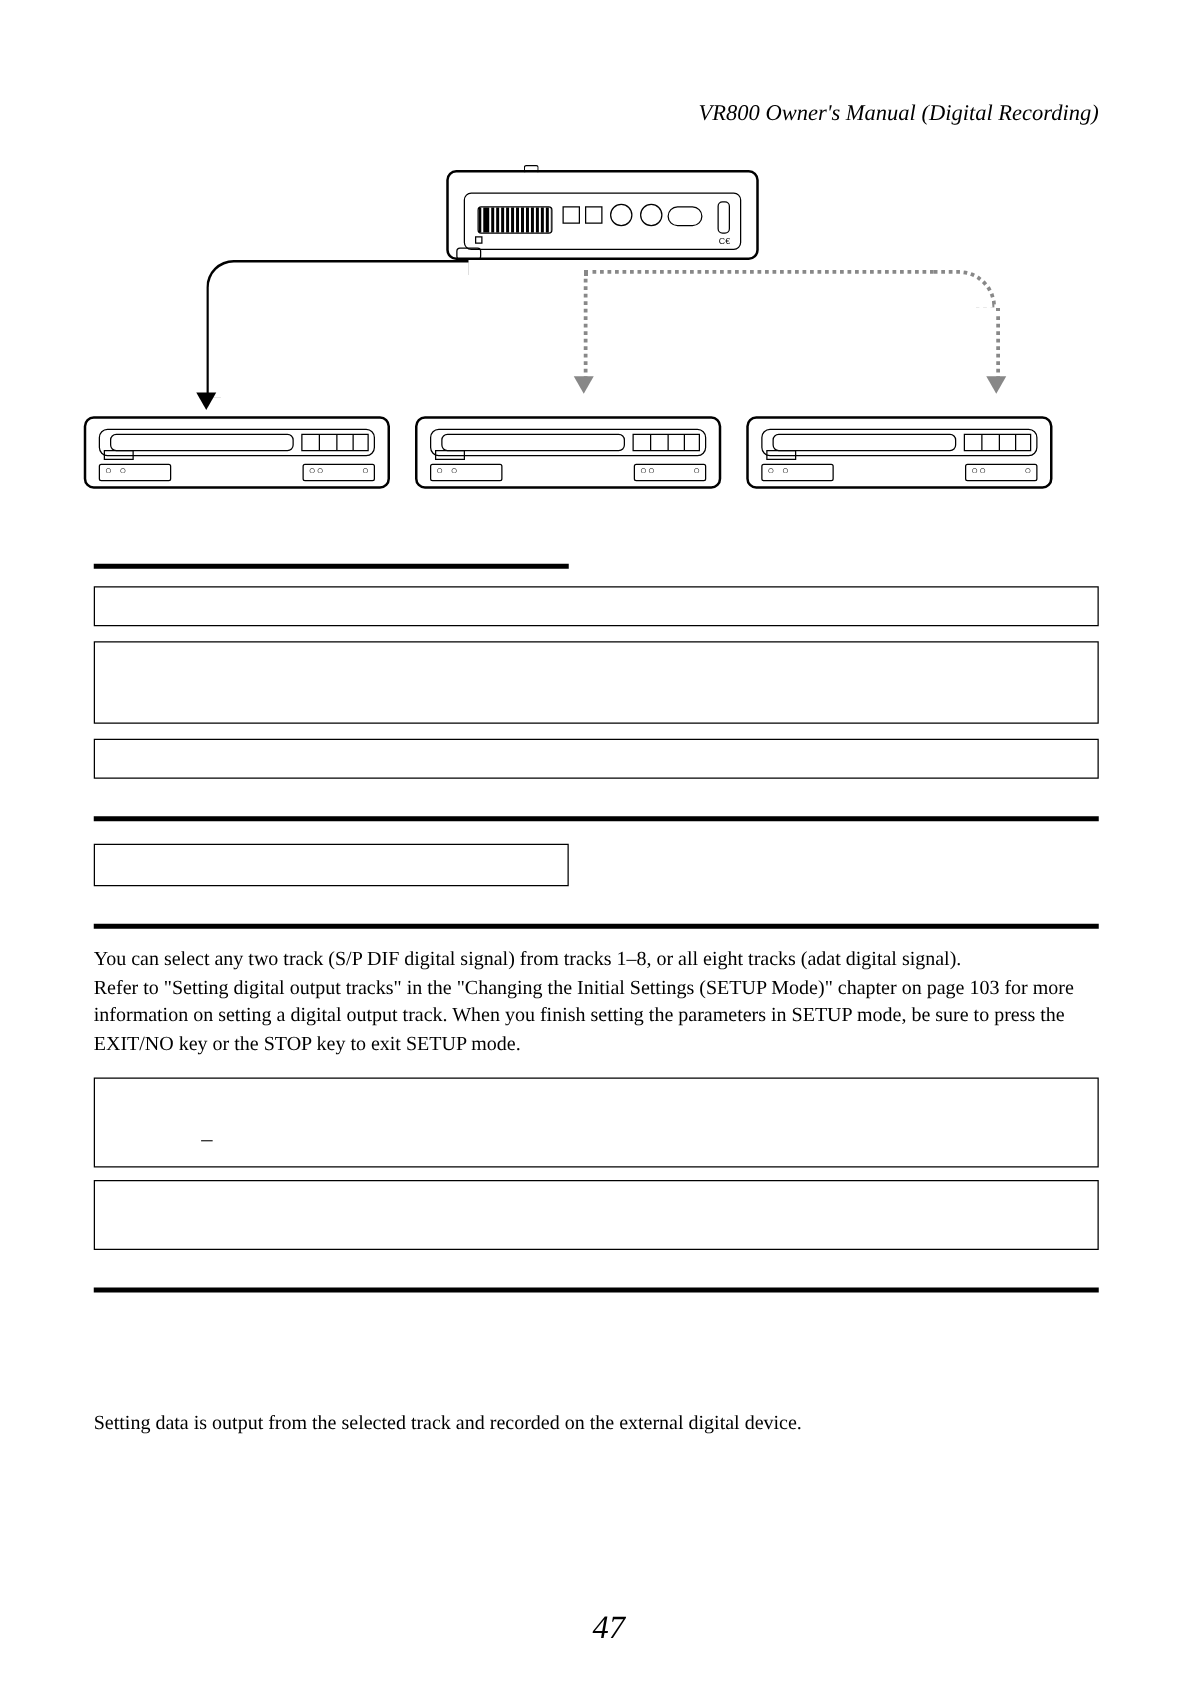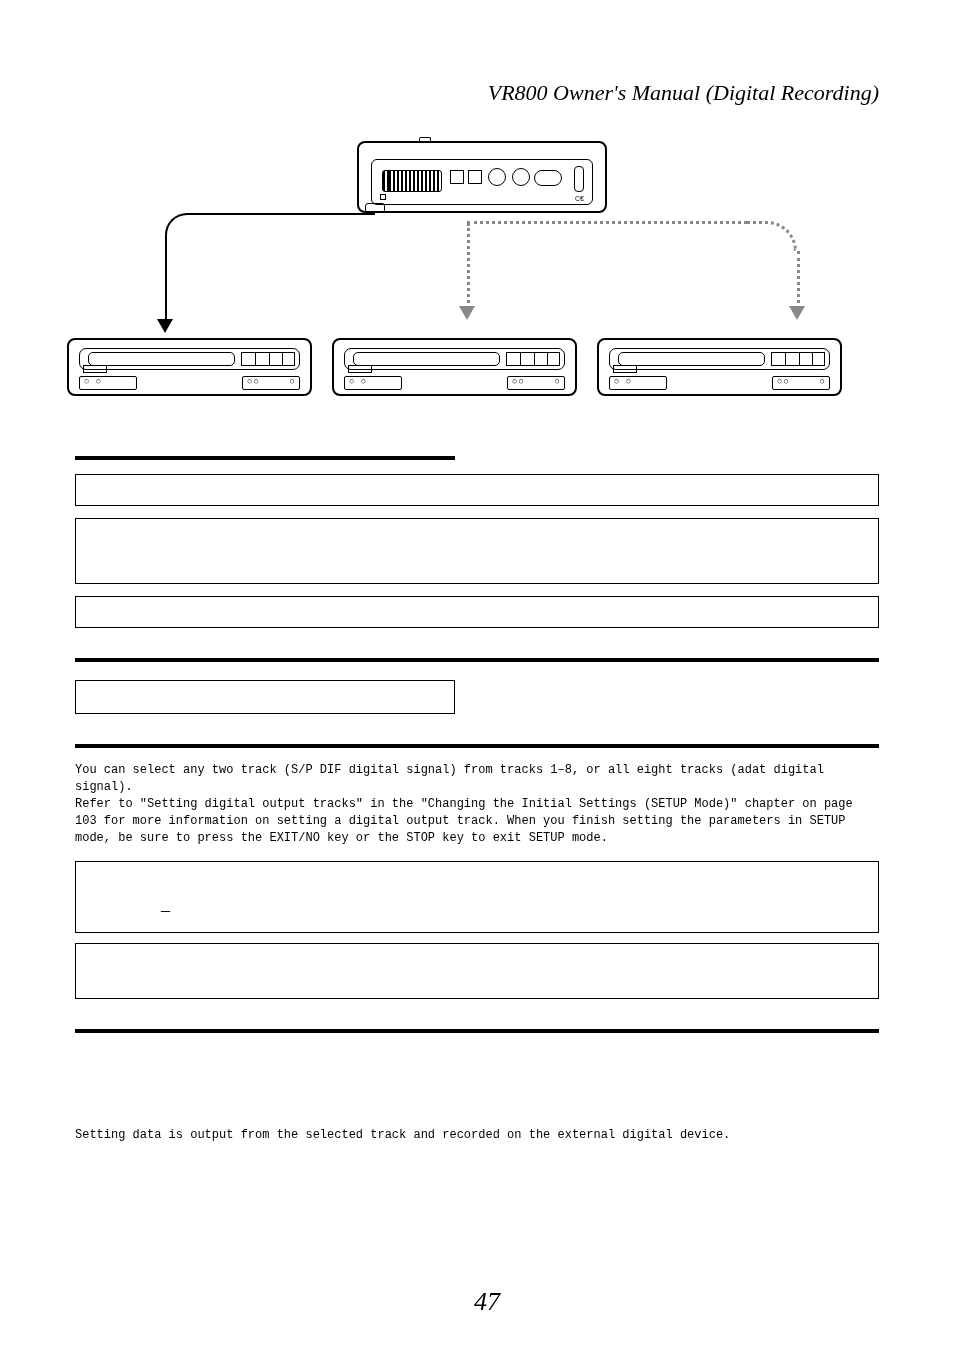--- a/index.html
+++ b/index.html
@@ -8,21 +8,21 @@
       width: 954px;
       height: 1351px;
       font-family: Georgia, 'Times New Roman', serif;
       color: #000;
       position: relative;
       padding: 80px 75px 40px 75px;
     }
     .header {
       text-align: right;
       font-style: italic;
-      font-size: 22px;
+      font-size: 18px;
       margin-bottom: 35px;
     }
     .diagram {
       width: 680px;
       height: 255px;
       margin: 0 auto 60px;
       position: relative;
     }
     .top-unit {
       position: absolute;
@@ -141,21 +141,21 @@
       width:380px;height:34px;border:1.5px solid #000;margin-top:18px;margin-bottom:28px;
     }
     .full-box {
       width:100%;border:1.5px solid #000;margin-bottom:12px;
     }
     .h32 { height:32px; }
     .h84 { height:66px; }
     .h60 { height:56px; }
 
     .body-text {
-      font-size:12px;line-height:1.42;margin-bottom:14px;font-family:Liberation Mono, monospace;
+      font-size:16px;line-height:1.42;margin-bottom:14px;font-family:Liberation Serif, serif;
     }
     .dash-block {
       width:100%;height:72px;border:1.5px solid #000;margin-bottom:10px;position:relative;
     }
     .dash-block::after {
       content:"–";position:absolute;left:85px;top:38px;font-size:18px;
     }
 
     .page-no {
       position:absolute;bottom:34px;left:0;right:0;text-align:center;

